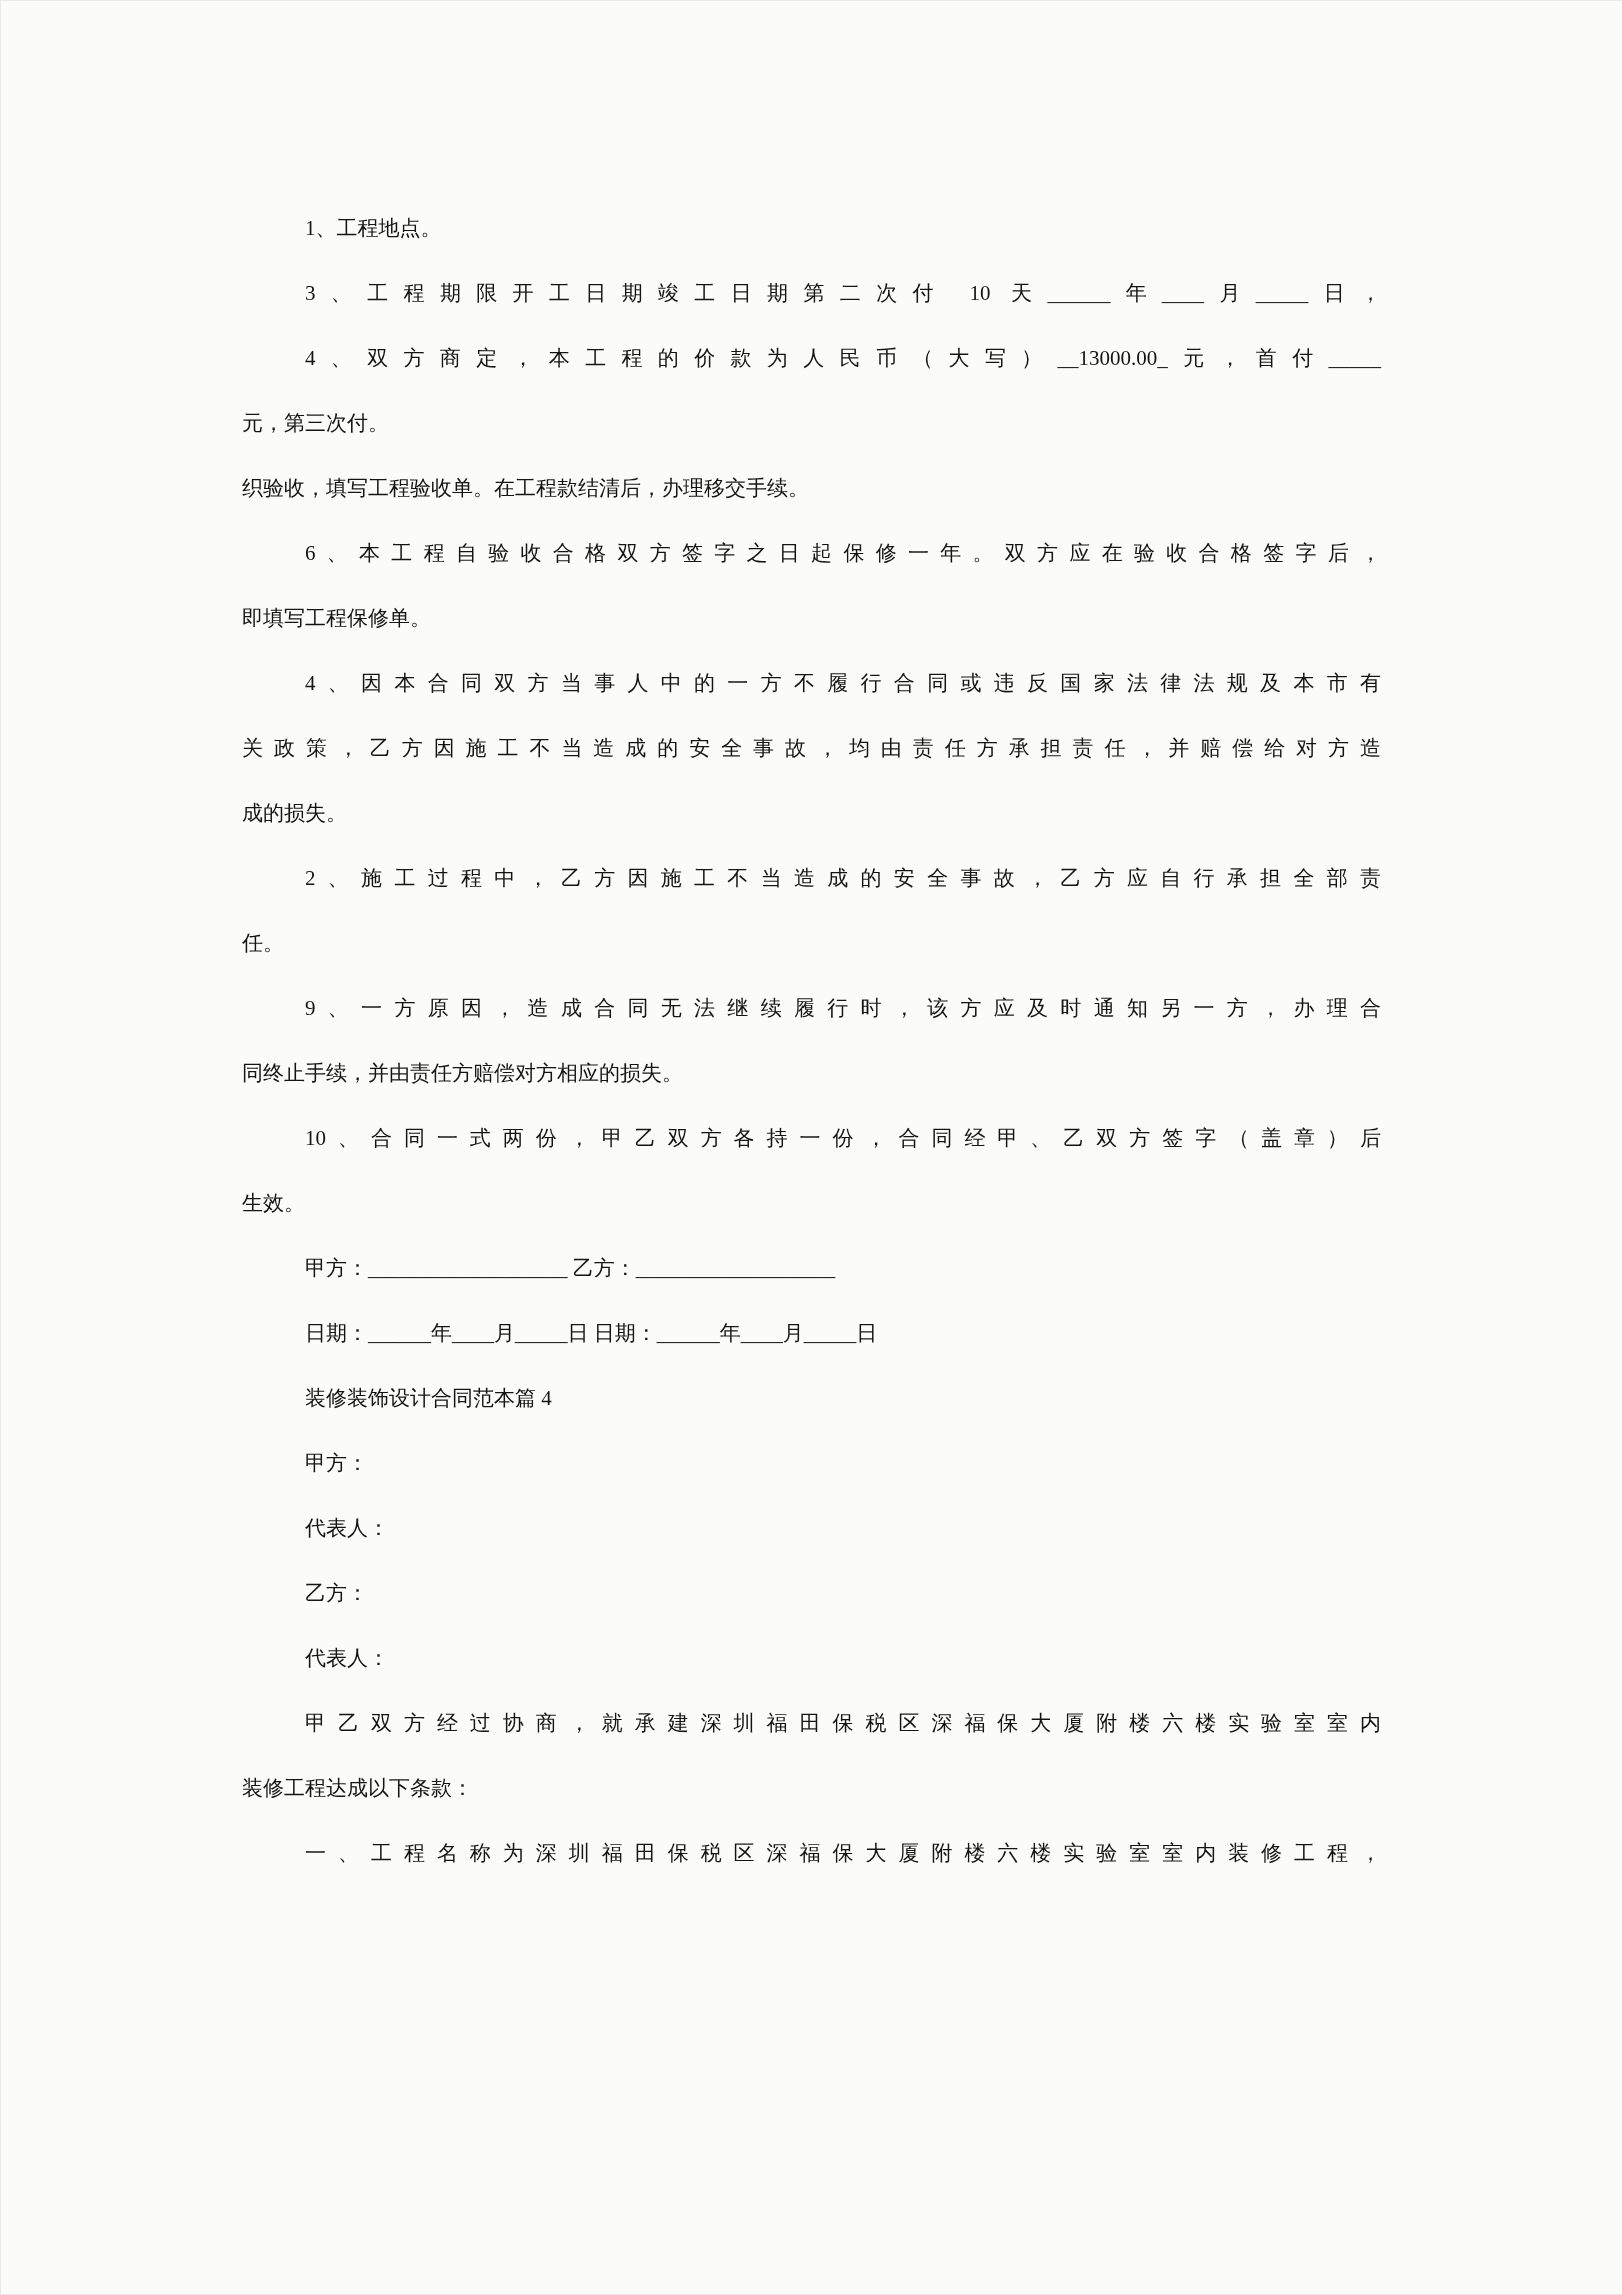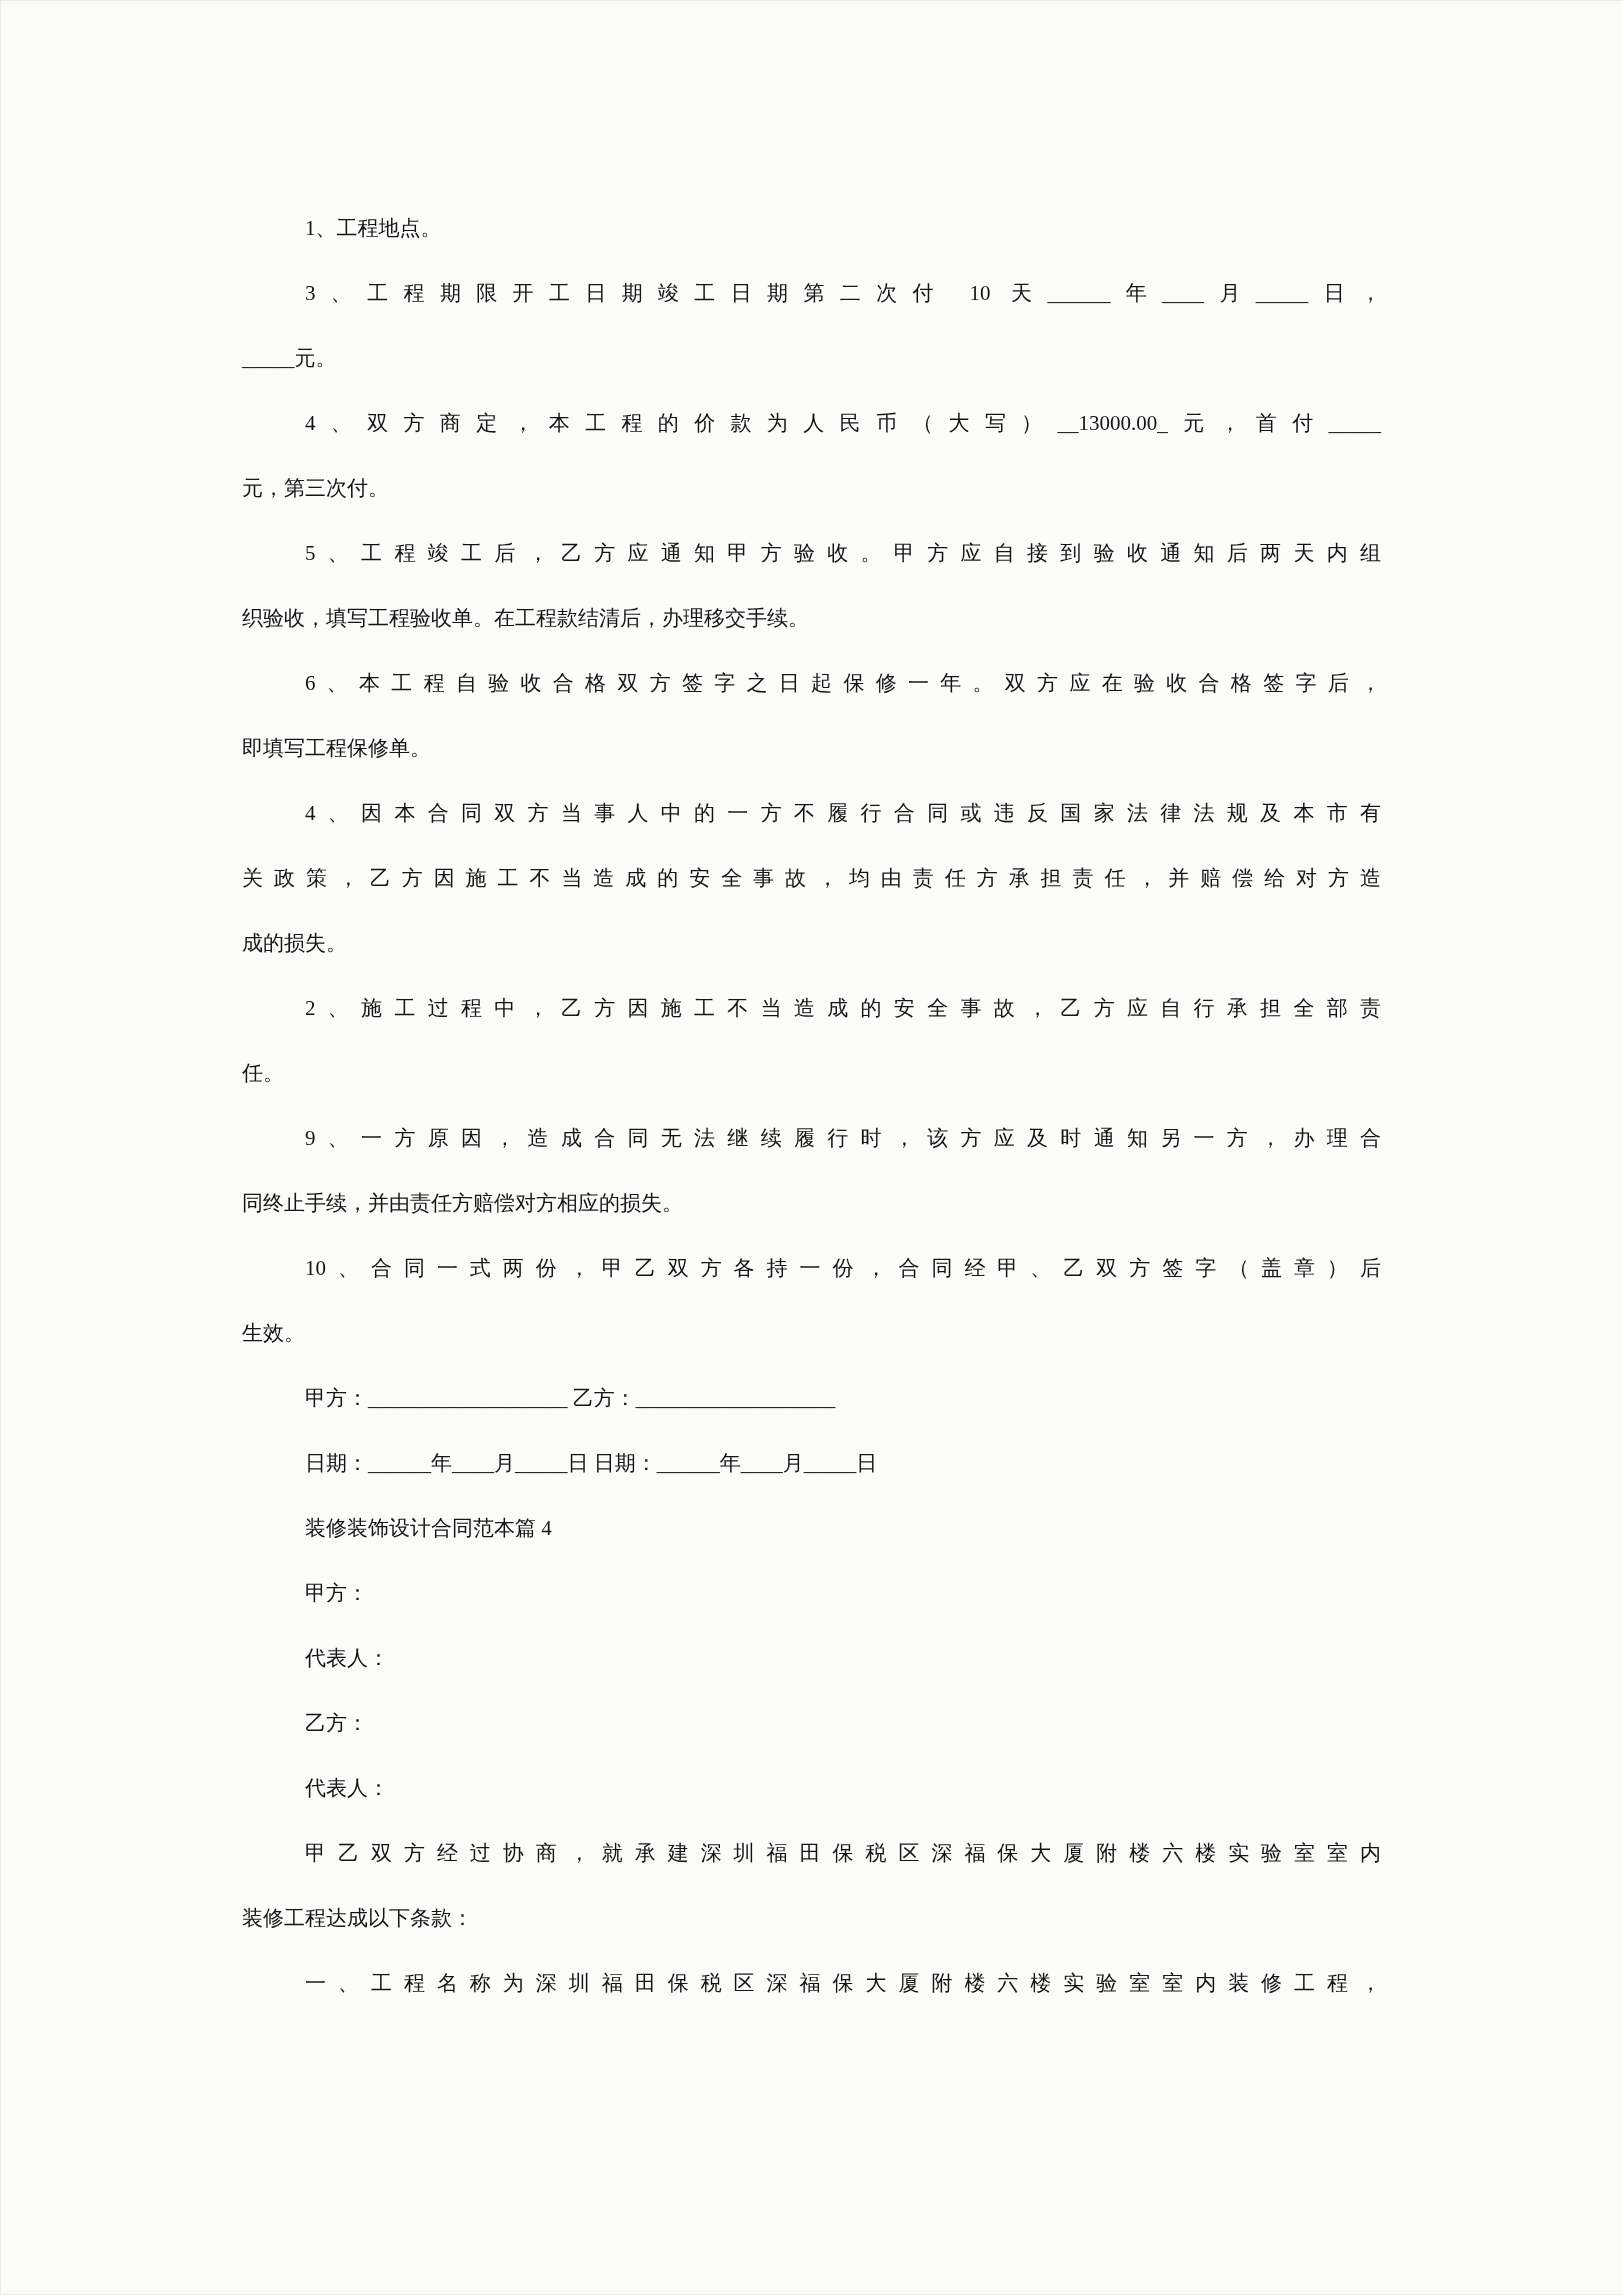--- a/index.html
+++ b/index.html
@@ -48,24 +48,22 @@
     text-justify: inter-character;
   }
 </style>
 </head>
 <body>
 
 <div class="page">
   <div class="text-block">
       <div class="line indent">1、工程地点。</div>
       <div class="line indent stretch">3、工程期限开工日期竣工日期第二次付 10 天______年____月_____日，</div>
-      <div class="line">_____元。</div>
       <div class="line indent stretch">4、双方商定，本工程的价款为人民币（大写）__13000.00_元，首付_____</div>
       <div class="line">元，第三次付。</div>
-      <div class="line indent stretch">5、工程竣工后，乙方应通知甲方验收。甲方应自接到验收通知后两天内组</div>
       <div class="line">织验收，填写工程验收单。在工程款结清后，办理移交手续。</div>
       <div class="line indent stretch">6、本工程自验收合格双方签字之日起保修一年。双方应在验收合格签字后，</div>
       <div class="line">即填写工程保修单。</div>
       <div class="line indent stretch">4、因本合同双方当事人中的一方不履行合同或违反国家法律法规及本市有</div>
       <div class="line stretch">关政策，乙方因施工不当造成的安全事故，均由责任方承担责任，并赔偿给对方造</div>
       <div class="line">成的损失。</div>
       <div class="line indent stretch">2、施工过程中，乙方因施工不当造成的安全事故，乙方应自行承担全部责</div>
       <div class="line">任。</div>
       <div class="line indent stretch">9、一方原因，造成合同无法继续履行时，该方应及时通知另一方，办理合</div>
       <div class="line">同终止手续，并由责任方赔偿对方相应的损失。</div>

